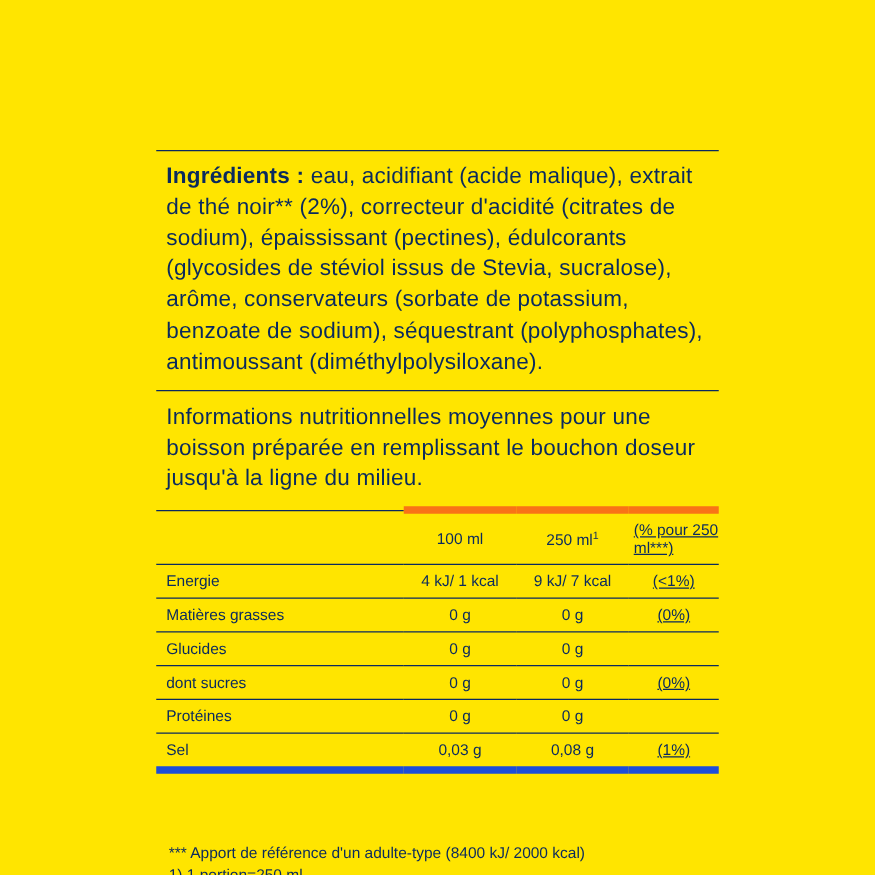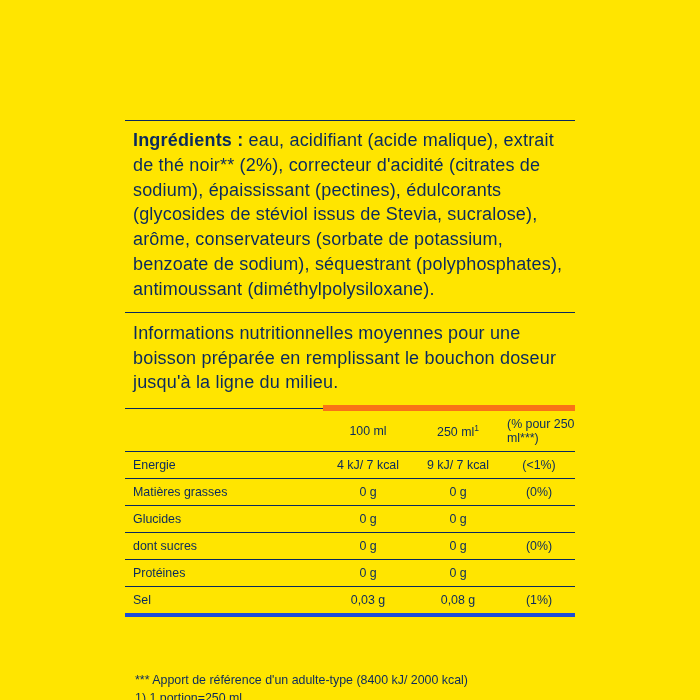--- a/index.html
+++ b/index.html
@@ -58,26 +58,26 @@
   table.nutri thead th {
     border-bottom: 1px solid #0A2A5E;
     border-top: 6px solid #f97316;
     text-align: center;
   }
   table.nutri thead th.c0 {
     text-align: left;
     border-top: 1px solid #0A2A5E;
   }
   table.nutri tbody tr:last-child td {
-    border-bottom: 4px solid #1d4ed8;
+    border-bottom: 6px solid #1d4ed8;
   }
   .c0 { width: 44%; padding-left: 8px !important; }
   .c1 { width: 20%; text-align: center !important; }
   .c2 { width: 20%; text-align: center !important; }
-  .c3 { width: 16%; text-align: center !important; }
+  .c3 { width: 16%; text-align: center !important; text-decoration: underline; }
   thead .c3 { text-align: left !important; padding-left: 4px !important; }
   thead .c1, thead .c2 { text-align: center !important; }
   .sup {
     font-size: 8.5px;
     vertical-align: super;
   }
   .footnotes {
     padding: 7px 8px 8px 10px;
     font-size: 12.4px;
     line-height: 1.45;
@@ -105,21 +105,21 @@
       <tr>
         <th class="c0"></th>
         <th class="c1">100 ml</th>
         <th class="c2"><span>250 ml</span><span class="sup">1</span></th>
         <th class="c3">(% pour 250 ml***)</th>
       </tr>
     </thead>
     <tbody>
       <tr>
         <td class="c0">Energie</td>
-        <td class="c1">4 kJ/ 7 kcal</td>
+        <td class="c1">4 kJ/ 1 kcal</td>
         <td class="c2">9 kJ/ 7 kcal</td>
         <td class="c3">(&lt;1%)</td>
       </tr>
       <tr>
         <td class="c0">Matières grasses</td>
         <td class="c1">0 g</td>
         <td class="c2">0 g</td>
         <td class="c3">(0%)</td>
       </tr>
       <tr>

